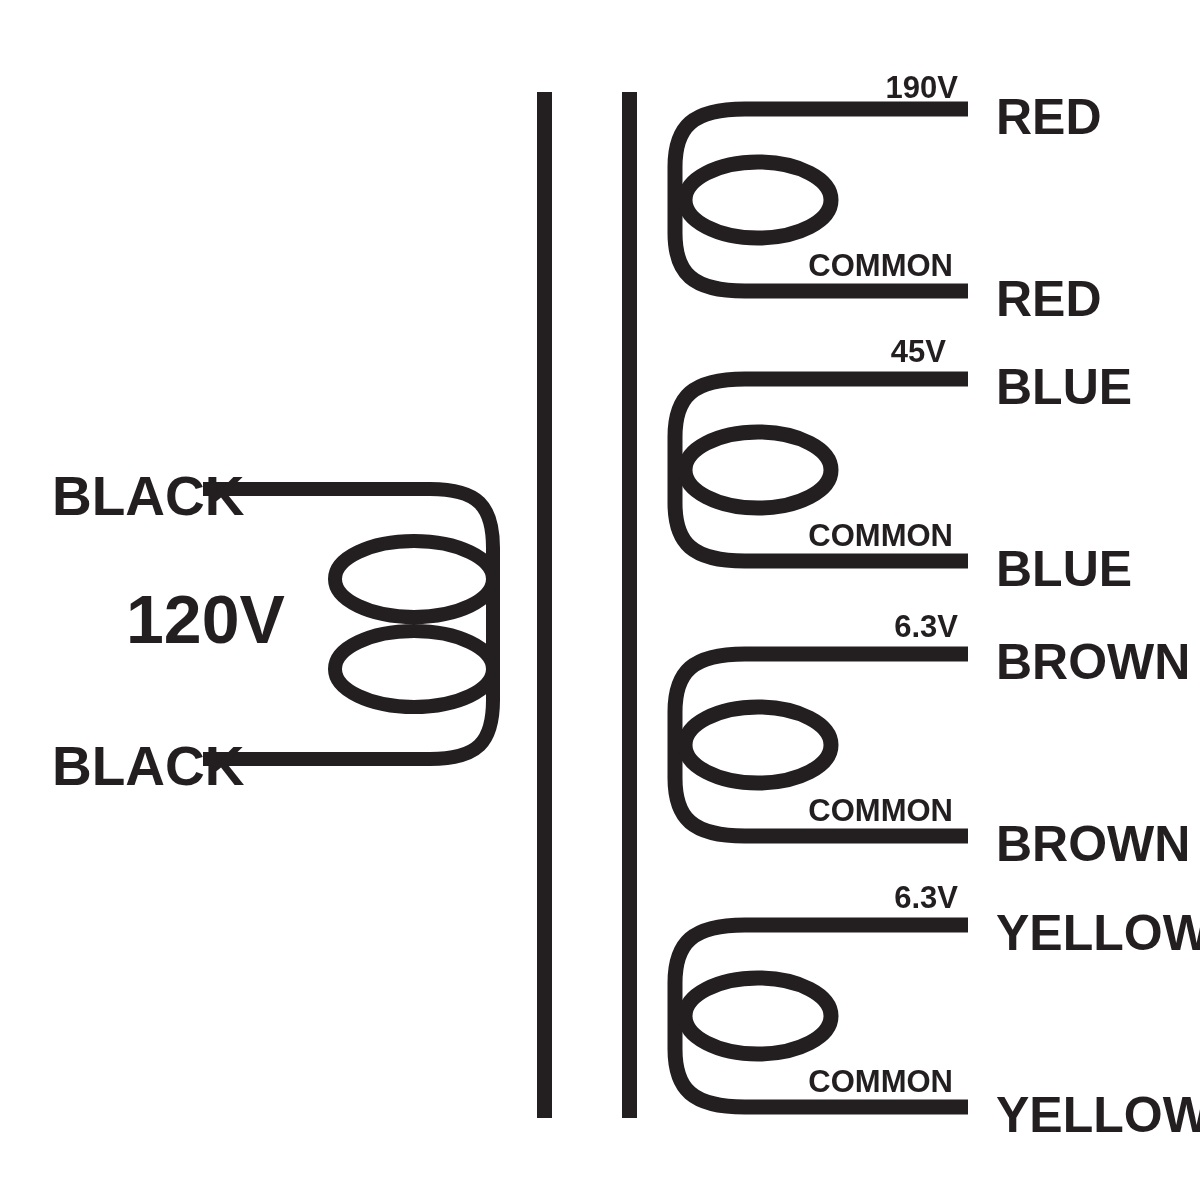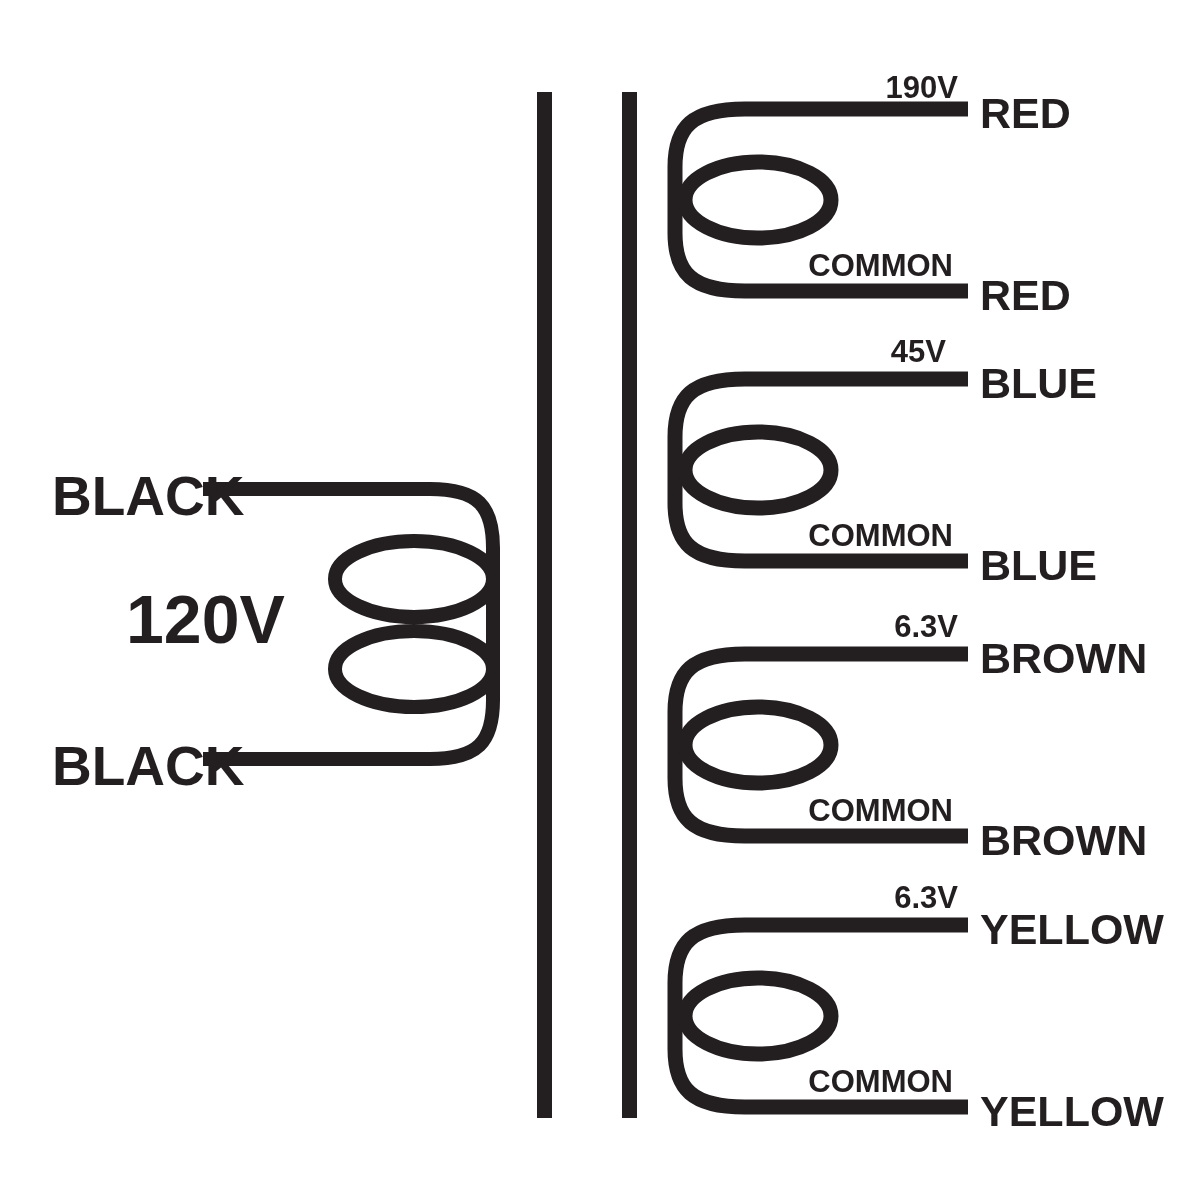--- a/index.html
+++ b/index.html
@@ -14,21 +14,21 @@
   .diagram-svg { position: absolute; left: 0; top: 0; }
   .lbl {
     position: absolute;
     color: #231f20;
     font-weight: bold;
     line-height: 1;
     white-space: nowrap;
     letter-spacing: 0px;
   }
   .sz-voltage { font-size: 31px; }
-  .sz-color   { font-size: 43px; }
+  .sz-color   { font-size: 50px; margin-left: 16px; }
   .sz-black   { font-size: 55px; text-align: right; }
   .sz-primary { font-size: 68px; }
   .ra { text-align: right; }
 </style>
 </head>
 <body>
 
 <div class="canvas">
 
   <svg class="diagram-svg" width="1200" height="1200" viewBox="0 0 1200 1200">

